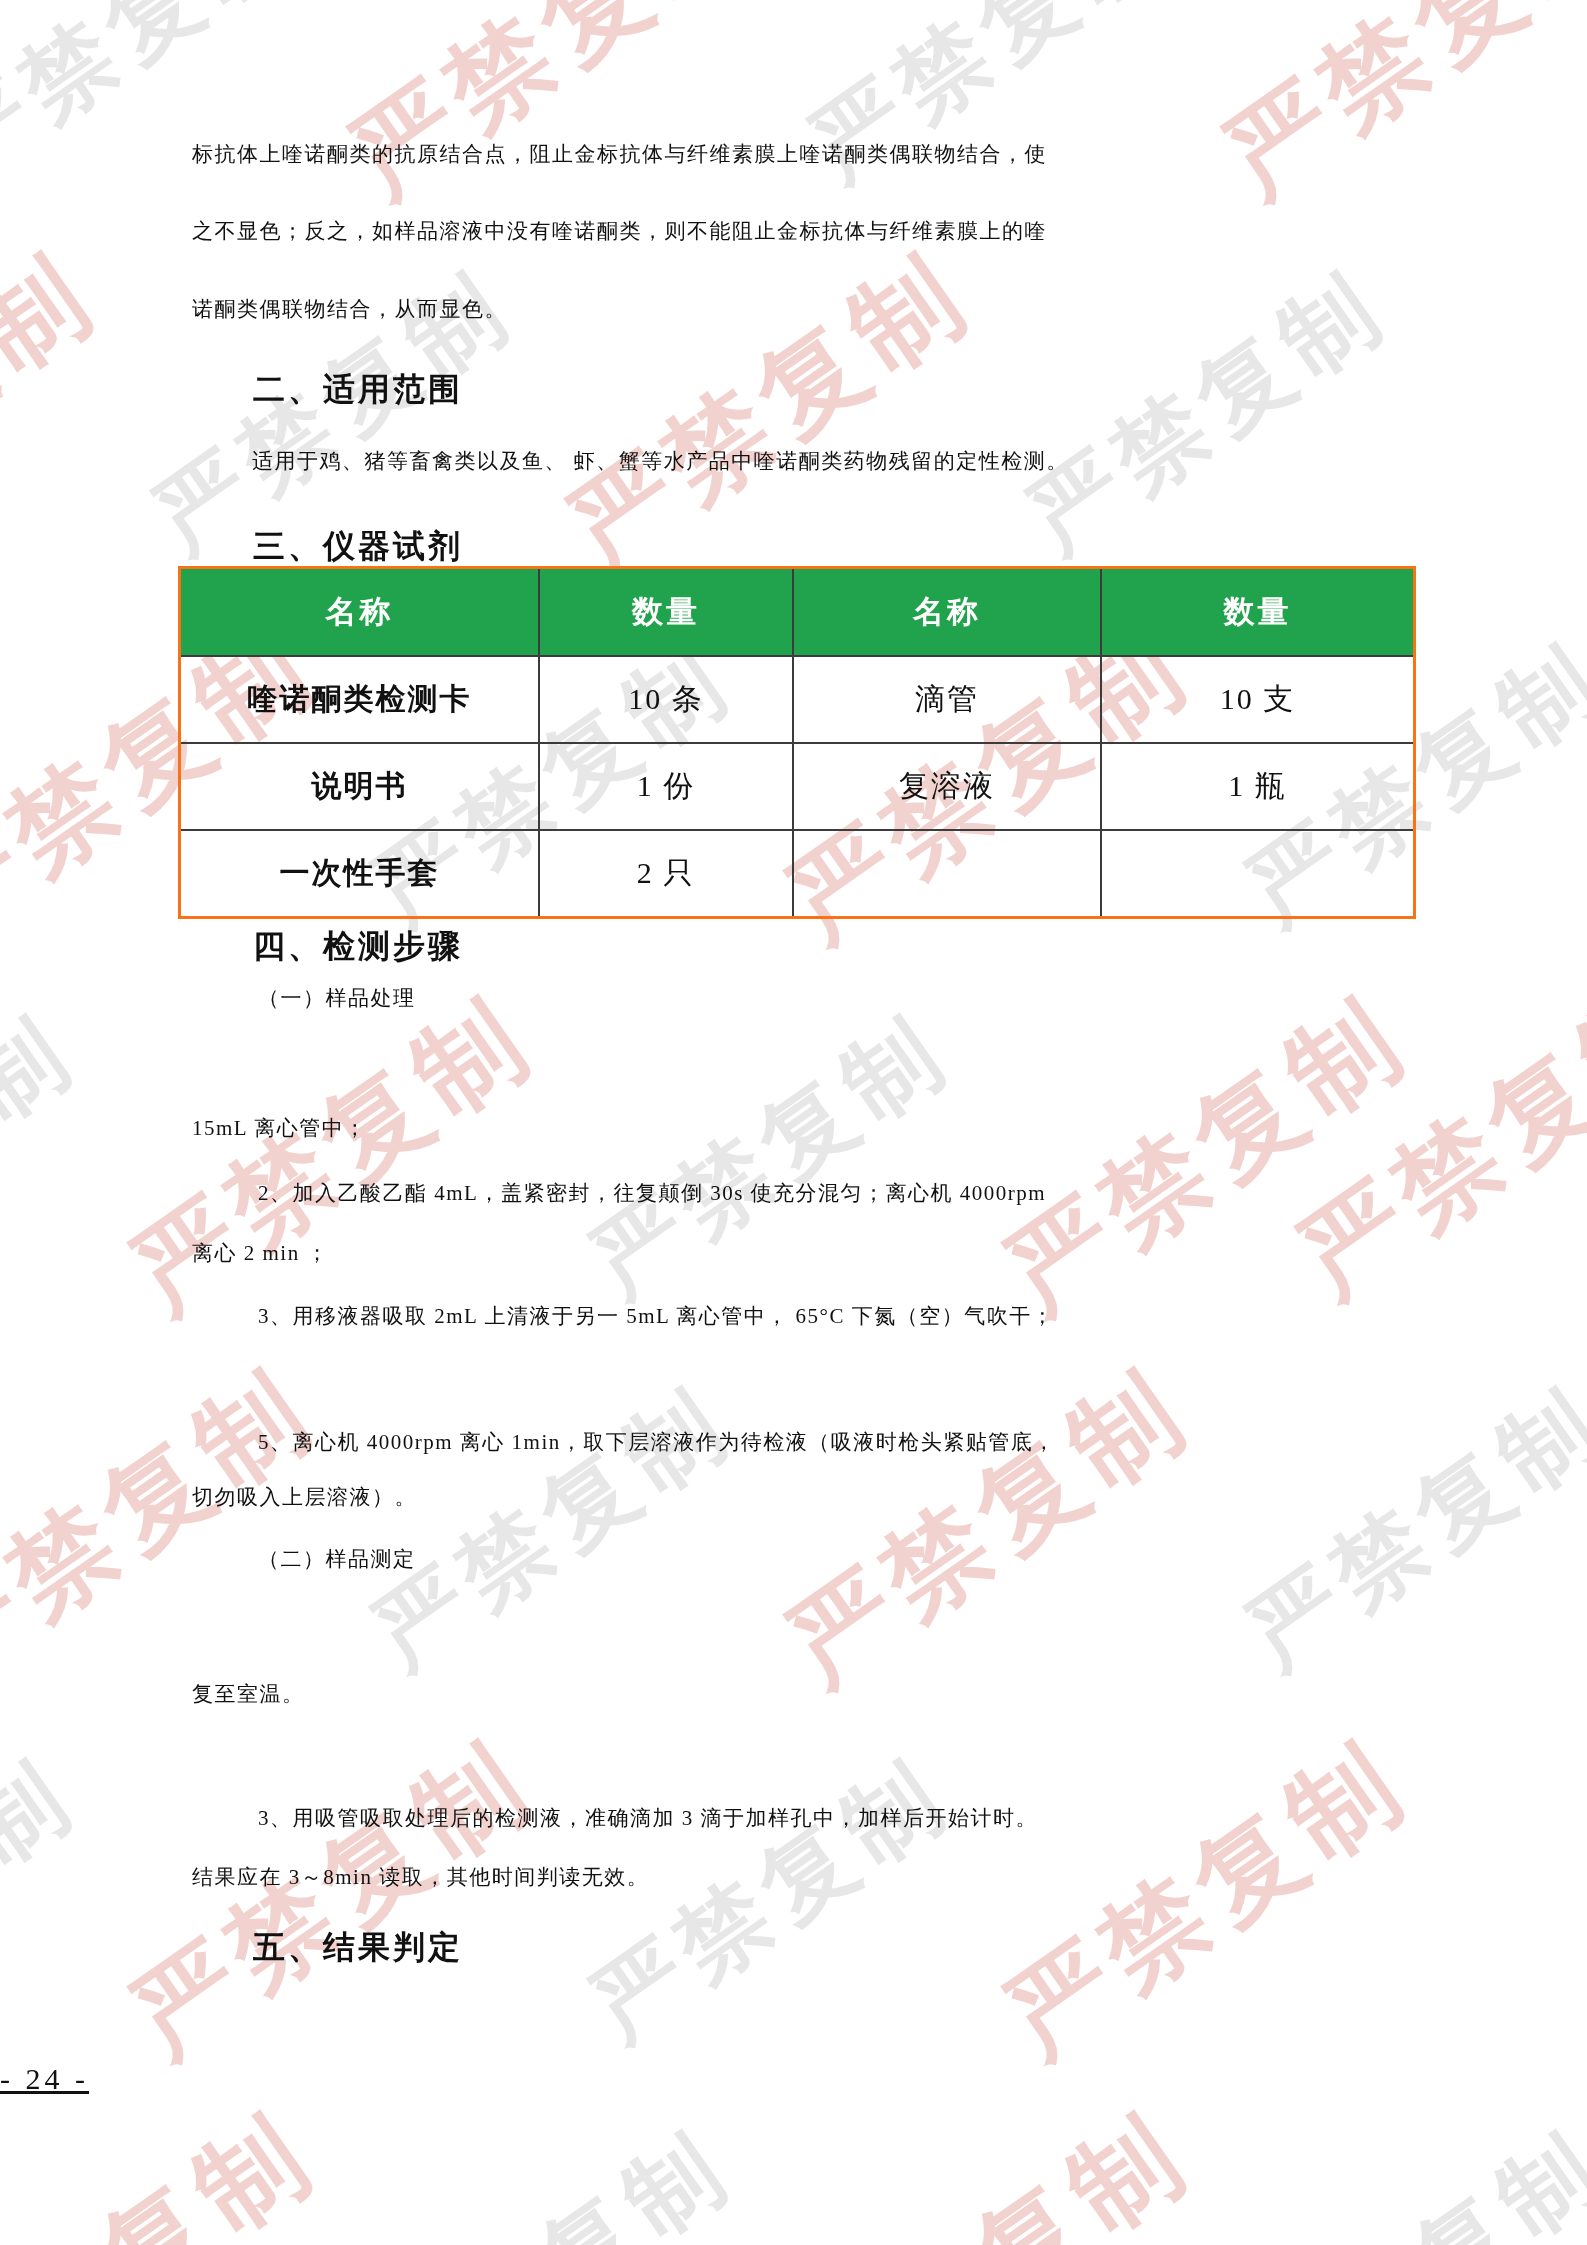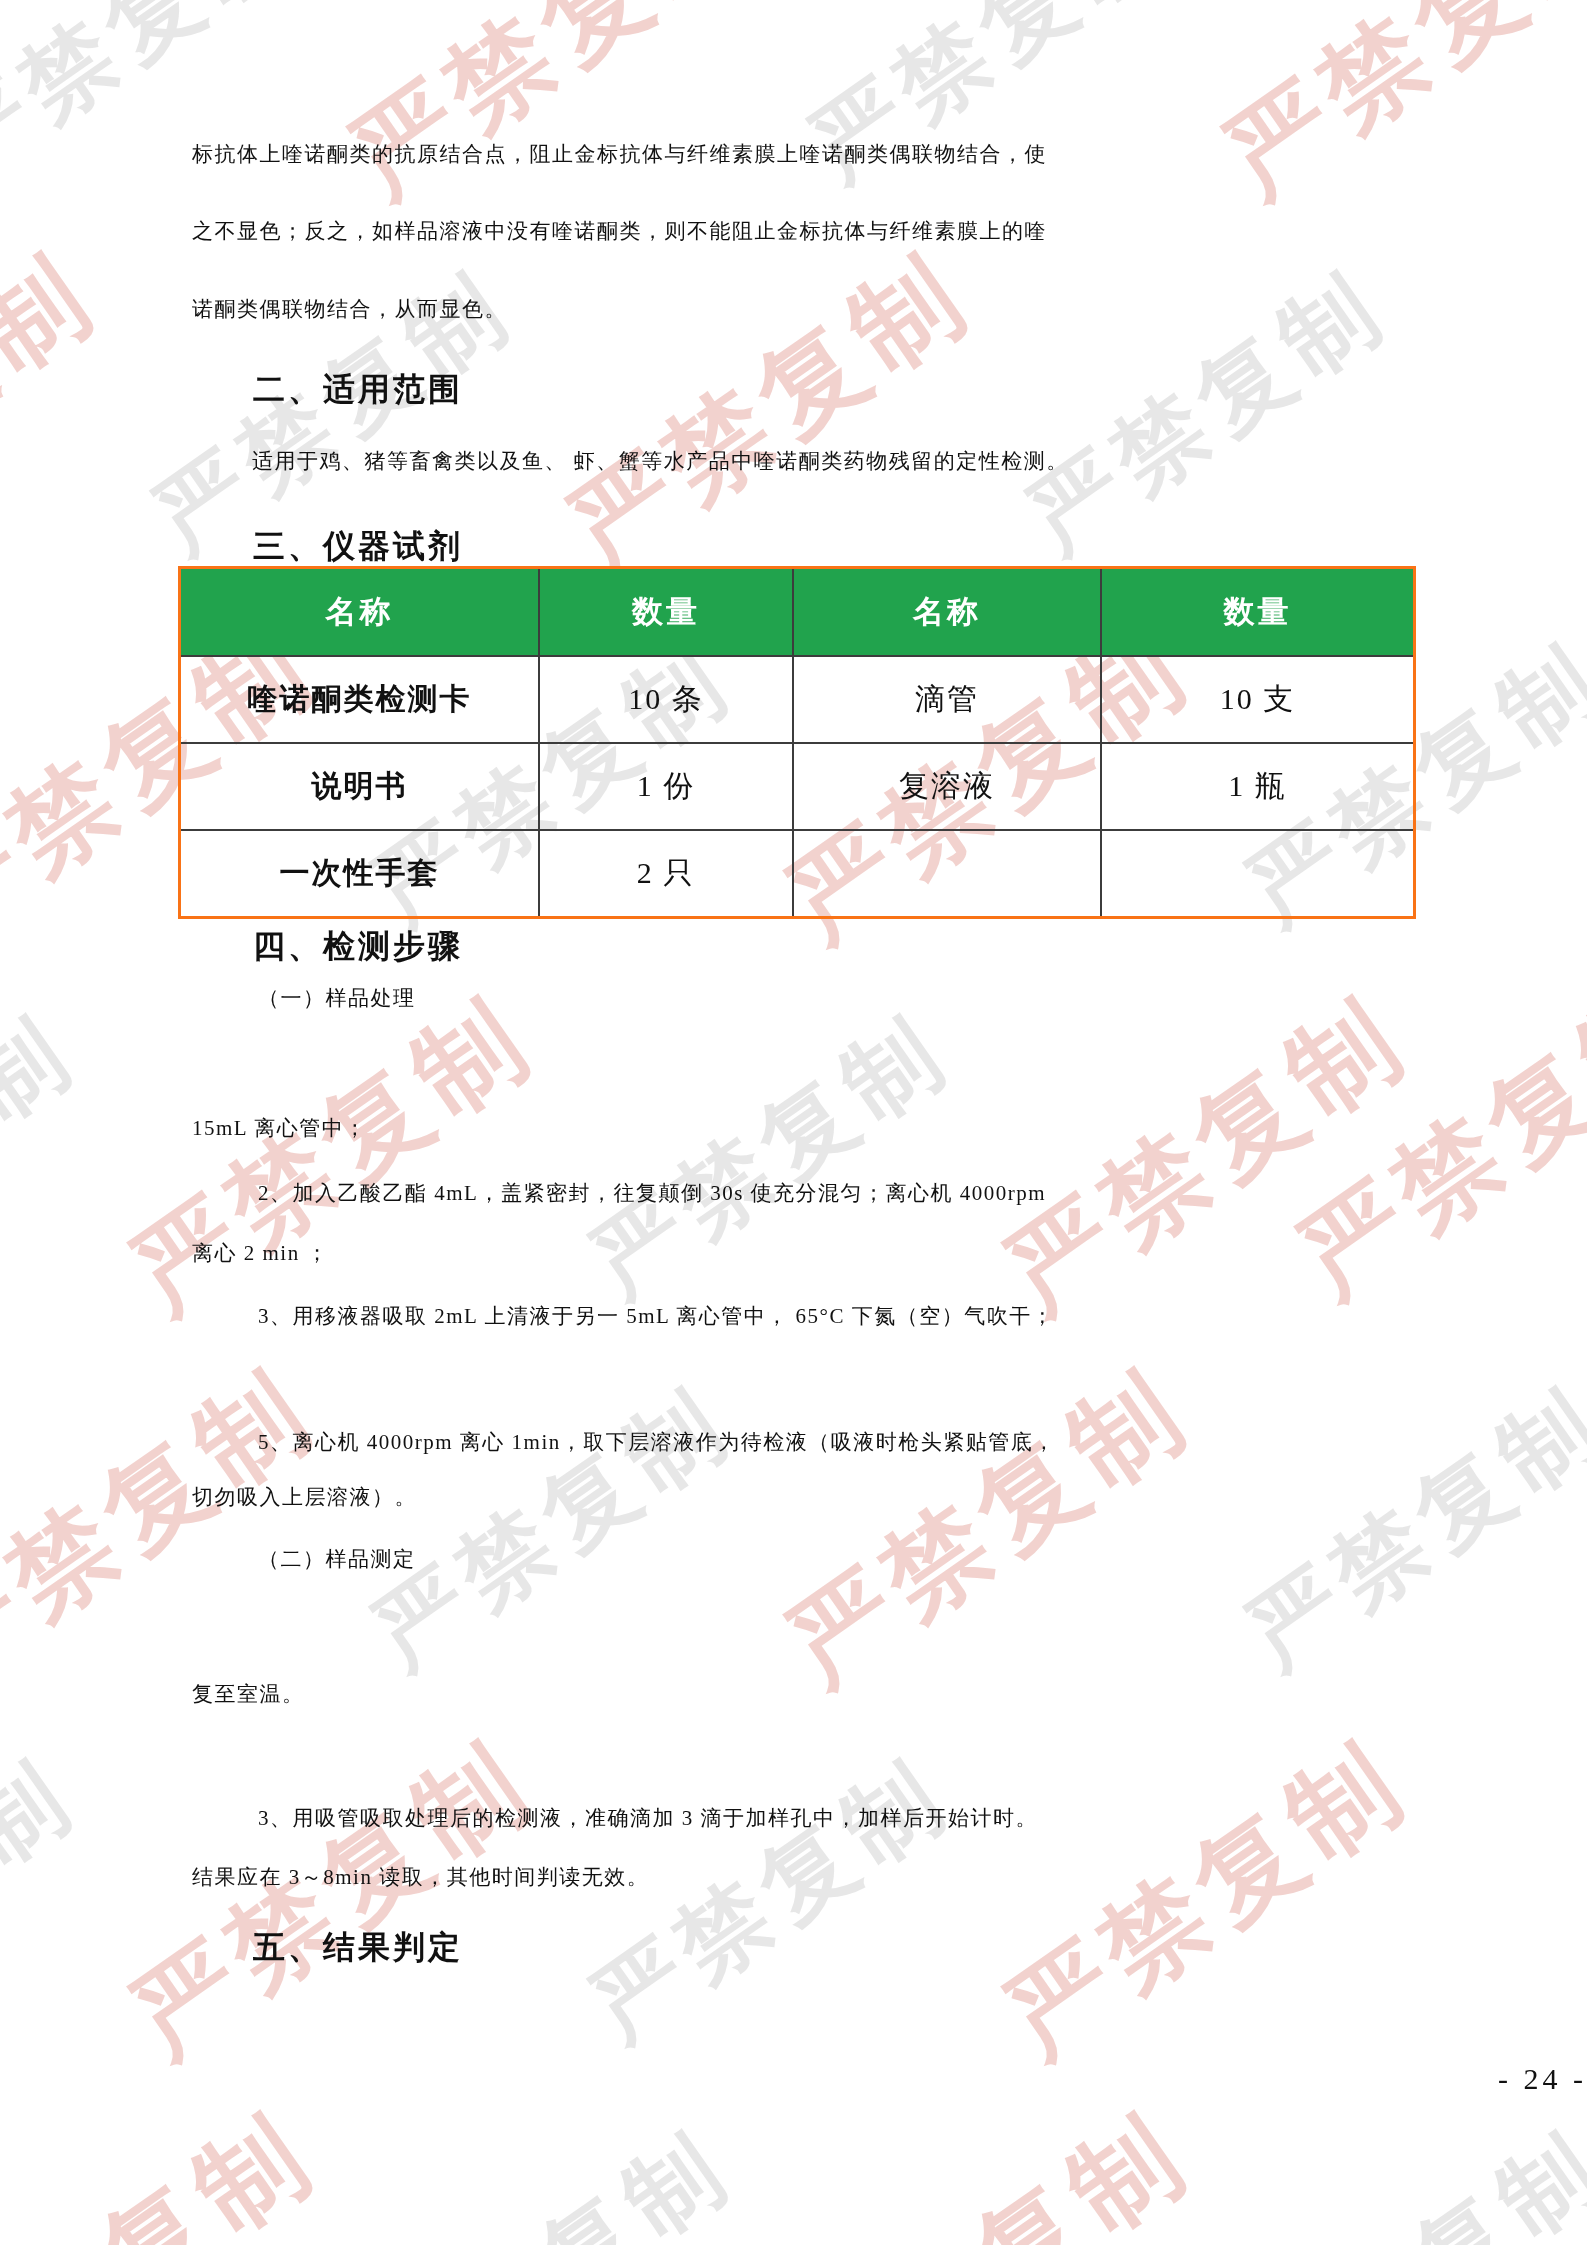--- a/index.html
+++ b/index.html
@@ -49,21 +49,21 @@
     color:#ffffff;
     font-family:"Liberation Sans","DejaVu Sans",sans-serif;
     font-weight:bold;font-size:31px;letter-spacing:3px;
     height:86px;
   }
   .reagent-table .name-cell{font-weight:bold;letter-spacing:2px;}
   .reagent-table .qty-cell,.reagent-table .plain-cell{font-weight:normal;letter-spacing:2px;}
   
   .footer{
     position:absolute;z-index:1;left:0;right:0;top:2062px;
-    text-align:right;font-size:30px;letter-spacing:4px;
+    text-align:left;font-size:30px;letter-spacing:4px;text-decoration:underline;
   }
 </style>
 </head>
 <body>
 
 <div class="page">
 
   <div class="wm-layer">
     <div class="wm gray" style="left:115px;top:40px">严禁复制</div>
     <div class="wm pink" style="left:552px;top:40px">严禁复制</div>

